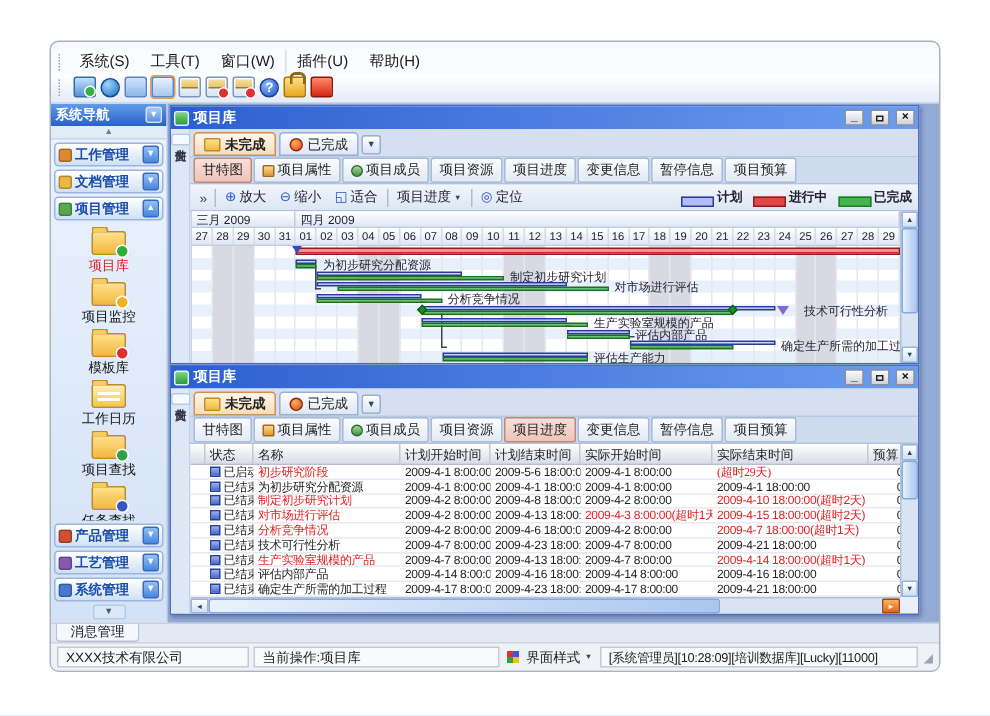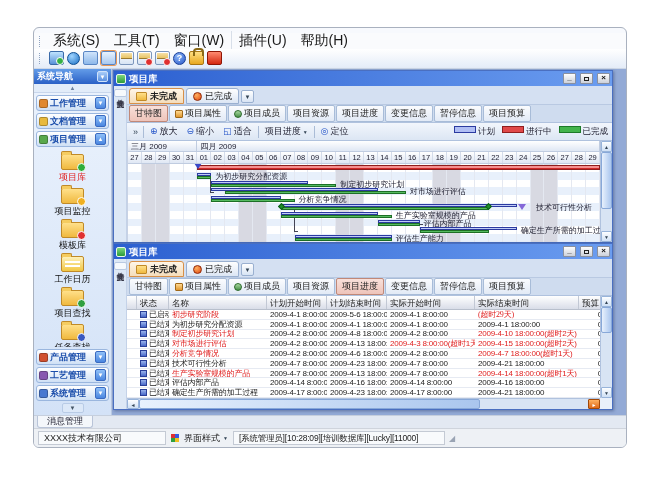--- a/index.html
+++ b/index.html
@@ -3,21 +3,21 @@
 <meta charset="utf-8">
 <style>
   html,body{margin:0;padding:0;background:#fff;width:660px;height:477px;overflow:hidden;
     font-family:"Liberation Sans","DejaVu Sans",sans-serif;-webkit-font-smoothing:antialiased;}
   *{box-sizing:border-box;}
   .frame{position:absolute;left:33px;top:27px;width:594px;height:421px;border:1px solid #a9b1bf;
     border-radius:6px;background:#f7f9fd;display:flex;flex-direction:column;overflow:hidden;padding-top:5px;}
   
   .menubar{height:16px;display:flex;align-items:center;padding:0 4px 0 5px;background:#fafbfd;}
   .dots{width:2px;height:11px;border-left:1px dotted #8fa3c0;margin-right:5px;}
-  .menu-item{font-size:14px;color:#1a1a1a;padding:1px 7px;white-space:nowrap;}
+  .menu-item{font-size:10px;color:#1a1a1a;padding:1px 7px;white-space:nowrap;}
   .menu-item:nth-child(4){border-left:1px solid #d8dfe9;}
   .toolbar{height:20px;display:flex;align-items:center;gap:3px;padding:0 4px 1px 5px;
     background:linear-gradient(#ffffff,#e4ecf8);border-bottom:1px solid #cdd7e6;}
   .tb-icon{width:15px;height:14px;border-radius:2px;position:relative;display:flex;align-items:center;
     justify-content:center;font-size:9px;font-weight:bold;}
   .system-icon{background:linear-gradient(#bfe3ff,#5a92d8);border:1px solid #3a6aa8;}
   .system-icon::after{content:"";position:absolute;right:-1px;bottom:-1px;width:6px;height:6px;background:#35b045;border-radius:50%;border:1px solid #fff;}
   .globe-icon{background:radial-gradient(circle at 35% 30%,#9fd4ff,#1b6fc4);border-radius:50%;width:13px;height:13px;border:1px solid #0d4e92;}
   .folder-icon-tb,.save-icon{background:linear-gradient(#cfe4fb,#8db8ea);border:1px solid #5a86c4;}
   .save-icon{background:linear-gradient(#e8f2ff,#a8c8f0);box-shadow:0 0 0 1px #e89858;}
@@ -83,21 +83,21 @@
   .props-icon{background:linear-gradient(#ffd890,#e09830);border:1px solid #a06818;}
   .members-icon{background:linear-gradient(#a8d8a0,#489048);border:1px solid #2a6a2a;border-radius:50%;}
   
   .gtoolbar{height:18px;flex:none;display:flex;align-items:center;gap:3px;padding:0 4px;background:linear-gradient(#f2f6fc,#dce6f4);border-bottom:1px solid #b0c2de;font-size:9px;color:#223;}
   .gmore{color:#345;font-size:9px;padding:0 2px;}
   .gbtn{display:flex;align-items:center;gap:2px;padding:1px 3px;border-radius:2px;}
   .gico{color:#2555c8;font-size:9px;line-height:9px;}
   .gsep{width:1px;height:12px;background:#aabcd6;}
   .caret{font-size:5px;color:#345;}
   .legend{margin-left:auto;display:flex;gap:7px;align-items:center;}
-  .lg-item{display:flex;align-items:flex-start;gap:2px;}
+  .lg-item{display:flex;align-items:flex-end;gap:2px;font-weight:bold;}
   .lg-sw{width:22px;height:7px;border:1px solid;}
   .lg-lb{font-size:8.5px;}
   
   .gantt-area{flex:1;display:flex;flex-direction:column;margin-right:12px;min-height:0;background:#fff;border-left:1px solid #c8d2e4;}
   .g-months{height:11px;flex:none;display:flex;background:linear-gradient(#ffffff,#dfe7f4);border-bottom:1px solid #c0cce0;font-size:8px;color:#223;}
   .g-month{border-right:1px solid #c0cce0;padding-left:3px;overflow:hidden;white-space:nowrap;line-height:11px;}
   .g-days{height:12px;flex:none;position:relative;background:linear-gradient(#ffffff,#dfe7f4);border-bottom:1px solid #c0cce0;}
   .g-day{position:absolute;top:0;height:100%;text-align:center;line-height:12px;border-right:1px solid #d4dcea;color:#223;font-size:7.5px;}
   .g-body{flex:1;position:relative;overflow:hidden;min-height:0;}
   .g-col{position:absolute;top:0;bottom:0;border-right:1px solid #e4e8f1;}
@@ -674,20 +674,21 @@
 
     </div>
   </div>
 
   <div class="msgrow">
     <div class="msg-tab">消息管理</div>
   </div>
 
   <div class="statusbar">
     <span class="sb-cell cell-company">XXXX技术有限公司</span>
+    <span class="sb-cell cell-op">当前操作:项目库</span>
     <span class="style-group">
       <span class="style-ic"></span>
       <span>界面样式</span>
       <span class="caret">▼</span>
     </span>
     <span class="sb-cell cell-session">[系统管理员][10:28:09][培训数据库][Lucky][11000]</span>
     <span class="grip">◢</span>
   </div>
 
 </div>

